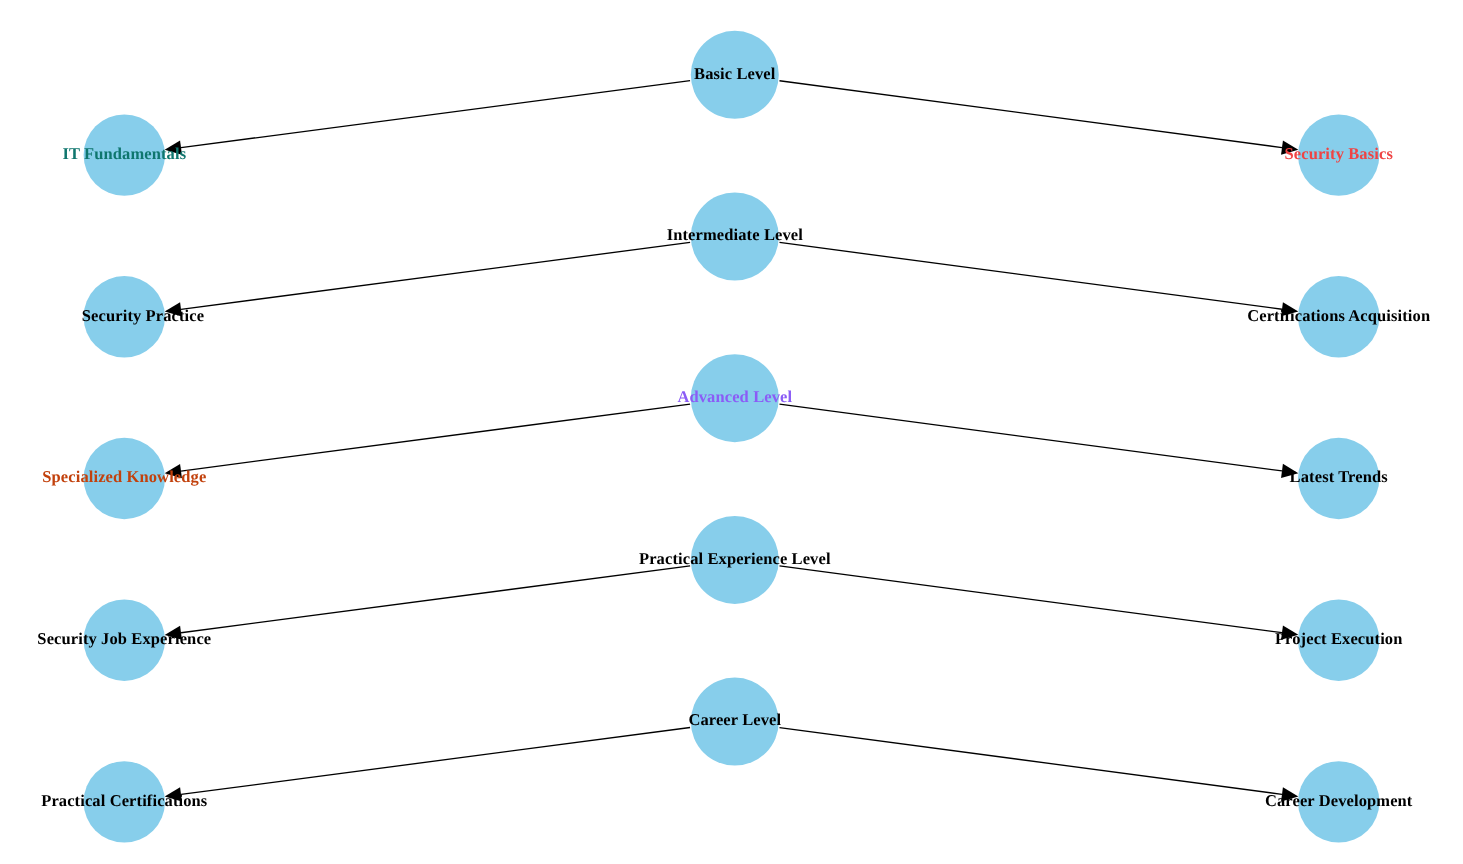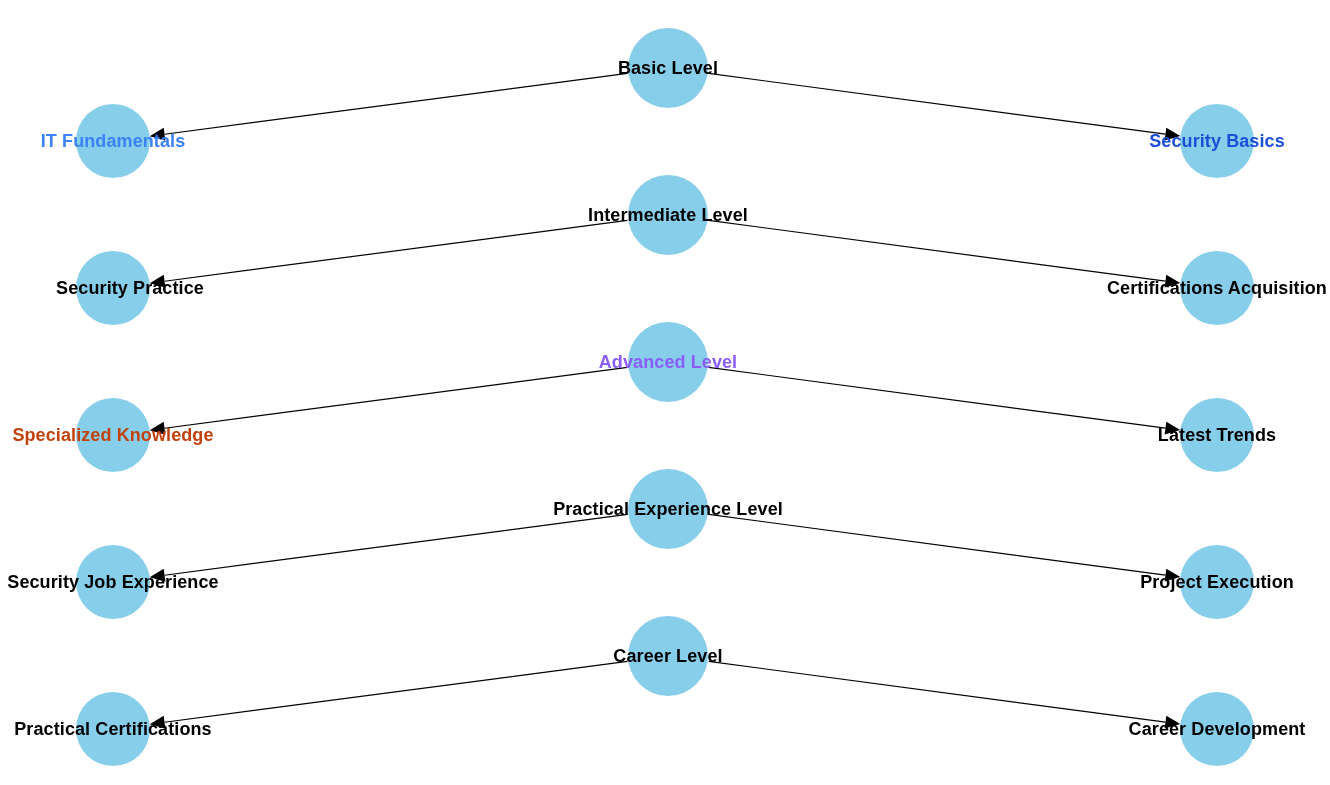--- a/index.html
+++ b/index.html
@@ -38,22 +38,22 @@
   .graph-node {
     position: absolute;
     border-radius: 50%;
     background: #87ceeb;
     transform: translate(-50%, -50%);
   }
   .node-label {
     position: absolute;
     transform: translate(-50%, -50%);
     white-space: nowrap;
-    font-family: Liberation Sans, sans-serif;
-    font-size: 18px;
+    font-family: Liberation Serif, serif;
+    font-size: 15px;
     font-weight: bold;
     color: #000000;
     letter-spacing: 0.1px;
     pointer-events: none;
   }
 </style>
 </head>
 <body>
 
 <div id="graph-canvas">
@@ -89,22 +89,22 @@
       <div class="graph-node" style="left: 668px; top: 362px; width: 80px; height: 80px; background: rgb(135, 206, 235);"></div>
       <div class="graph-node" style="left: 113px; top: 435px; width: 74px; height: 74px; background: rgb(135, 206, 235);"></div>
       <div class="graph-node" style="left: 1217px; top: 435px; width: 74px; height: 74px; background: rgb(135, 206, 235);"></div>
       <div class="graph-node" style="left: 668px; top: 509px; width: 80px; height: 80px; background: rgb(135, 206, 235);"></div>
       <div class="graph-node" style="left: 113px; top: 582px; width: 74px; height: 74px; background: rgb(135, 206, 235);"></div>
       <div class="graph-node" style="left: 1217px; top: 582px; width: 74px; height: 74px; background: rgb(135, 206, 235);"></div>
       <div class="graph-node" style="left: 668px; top: 656px; width: 80px; height: 80px; background: rgb(135, 206, 235);"></div>
       <div class="graph-node" style="left: 113px; top: 729px; width: 74px; height: 74px; background: rgb(135, 206, 235);"></div>
       <div class="graph-node" style="left: 1217px; top: 729px; width: 74px; height: 74px; background: rgb(135, 206, 235);"></div>
       <div class="node-label" style="left: 668px; top: 68px; color: rgb(0, 0, 0);">Basic Level</div>
-      <div class="node-label" style="left: 113px; top: 141px; color: #3b82f6;">IT Fundamentals</div>
-      <div class="node-label" style="left: 1217px; top: 141px; color: #1d4ed8;">Security Basics</div>
+      <div class="node-label" style="left: 113px; top: 141px; color: #0f766e;">IT Fundamentals</div>
+      <div class="node-label" style="left: 1217px; top: 141px; color: #ef4444;">Security Basics</div>
       <div class="node-label" style="left: 668px; top: 215px; color: rgb(0, 0, 0);">Intermediate Level</div>
       <div class="node-label" style="left: 130px; top: 288px; color: rgb(0, 0, 0);">Security Practice</div>
       <div class="node-label" style="left: 1217px; top: 288px; color: rgb(0, 0, 0);">Certifications Acquisition</div>
       <div class="node-label" style="left: 668px; top: 362px; color: #8b5cf6;">Advanced Level</div>
       <div class="node-label" style="left: 113px; top: 435px; color: #c2410c;">Specialized Knowledge</div>
       <div class="node-label" style="left: 1217px; top: 435px; color: rgb(0, 0, 0);">Latest Trends</div>
       <div class="node-label" style="left: 668px; top: 509px; color: rgb(0, 0, 0);">Practical Experience Level</div>
       <div class="node-label" style="left: 113px; top: 582px; color: rgb(0, 0, 0);">Security Job Experience</div>
       <div class="node-label" style="left: 1217px; top: 582px; color: rgb(0, 0, 0);">Project Execution</div>
       <div class="node-label" style="left: 668px; top: 656px; color: rgb(0, 0, 0);">Career Level</div>

